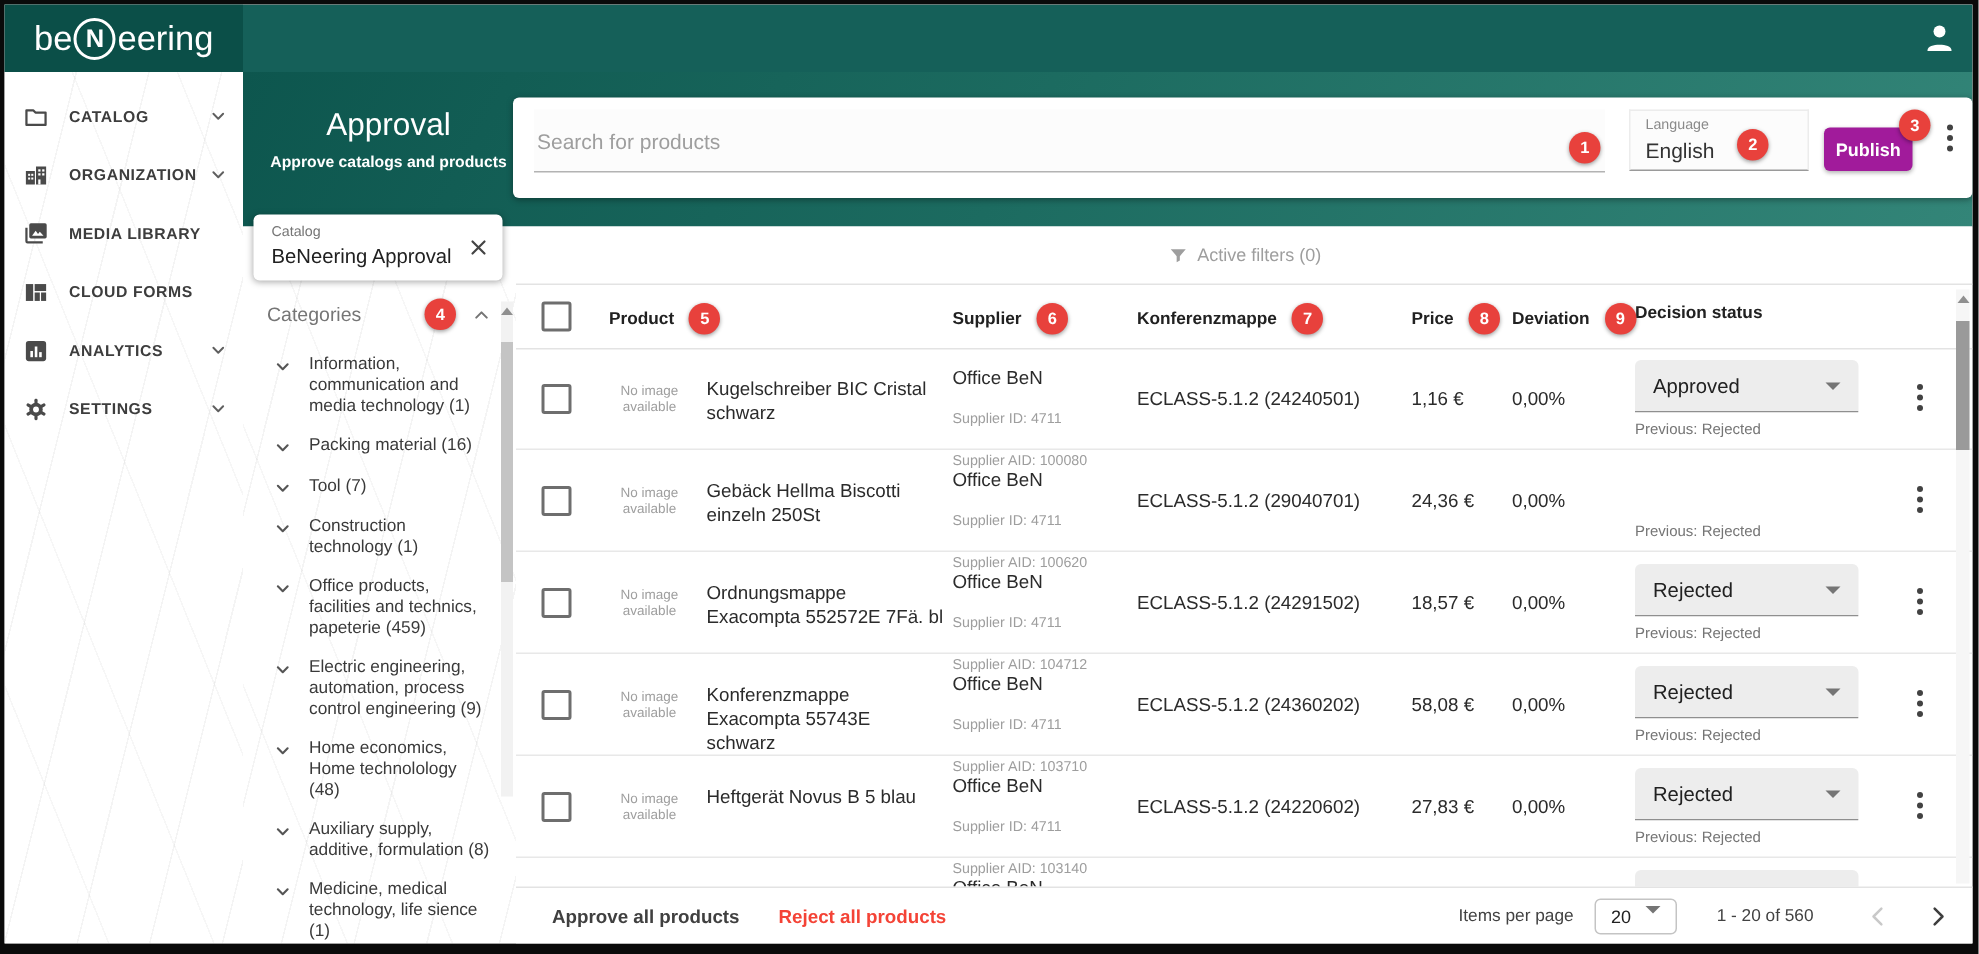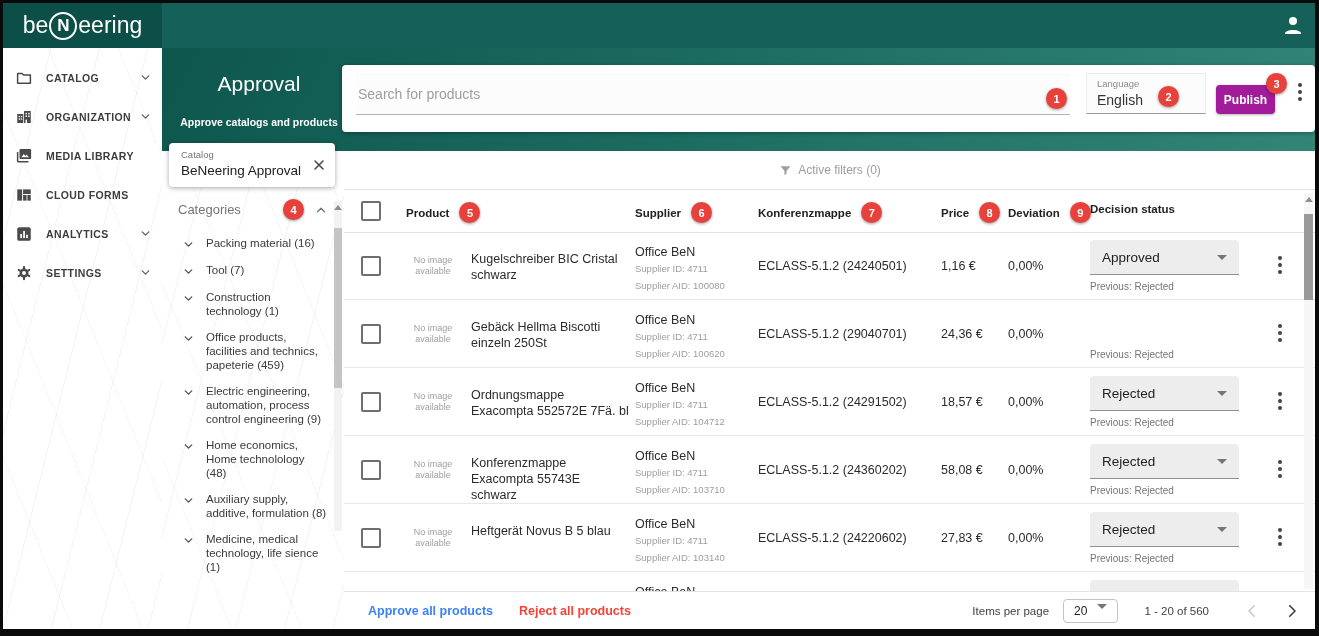--- a/index.html
+++ b/index.html
@@ -24,21 +24,21 @@
   .nav-item{height:39px;display:flex;align-items:center;padding:0 10px 0 12px;cursor:pointer}
   .nav-item svg.mi{width:18px;height:18px;flex:0 0 18px}
   .nav-label{font-size:10.5px;font-weight:bold;letter-spacing:.4px;color:#3d3d3d;margin-left:13px}
   .nav-chevron{margin-left:auto;width:13px;height:13px}
 
   
   .hero{position:absolute;left:159px;top:45px;right:0;height:103px;
         background:linear-gradient(118deg,#0d564e 0%,#1c6b60 45%,#338578 100%);z-index:1}
   .hero-title-block{position:absolute;left:6px;top:24px;width:182px;text-align:center;color:#fff}
   .hero-title{font-size:21px;font-weight:500}
-  .hero-subtitle{font-size:10.5px;font-weight:bold;margin-top:20px}
+  .hero-subtitle{font-size:10.5px;font-weight:bold;margin-top:6px}
 
   
   .toolbar-card{position:absolute;left:180px;top:17px;right:0;height:67px;background:#fff;
                 border-radius:4px;box-shadow:0 1px 4px rgba(0,0,0,.35)}
   .search-field{position:absolute;left:14px;top:8px;width:714px;height:41px;background:#fcfcfc;
                 border-bottom:1px solid #b3b3b3}
   .search-field input{width:100%;height:100%;border:0;outline:0;background:transparent;
                 font-size:14px;color:#424242;padding:0 0 0 2px;font-family:inherit}
   .search-field input::placeholder{color:#9e9e9e}
   .lang-box{position:absolute;left:744px;top:8px;width:120px;height:41px;background:#fcfcfc;
@@ -97,38 +97,38 @@
   .h-dev{left:664px}.h-dec{left:746px}
 
   .tbody{position:absolute;left:0;right:0;top:81px;bottom:0;overflow:hidden}
   .trow{position:relative;height:67px;border-bottom:1px solid #e8e8e8}
   .c-check{position:absolute;left:17px;top:24px}
   .c-img{position:absolute;left:58px;top:23px;width:62px;text-align:center;font-size:9px;
          line-height:11px;color:#9e9e9e}
   .c-prod{position:absolute;left:127px;top:19px;width:158px;font-size:12.5px;line-height:16px;color:#2b2b2b}
   .c-sup{position:absolute;left:291px;top:13px;width:122px}
   .sup-name{font-size:12.5px;color:#2b2b2b}
-  .sup-sub{font-size:9.5px;line-height:12.5px;color:#9e9e9e;margin-top:4px}
+  .sup-sub{font-size:9.5px;line-height:12.5px;color:#9e9e9e;margin-top:15px}
   .c-class{position:absolute;left:414px;top:27px;font-size:12.5px;color:#2b2b2b;white-space:nowrap}
   .c-price{position:absolute;left:597px;top:27px;font-size:12.5px;color:#2b2b2b}
   .c-dev{position:absolute;left:664px;top:27px;font-size:12.5px;color:#2b2b2b}
   .c-dec{position:absolute;left:746px;top:8px;width:125px;height:34px;background:#ededed;
          border-radius:4px 4px 0 0;border-bottom:1px solid #8f8f8f;display:flex;align-items:center;
          padding:0 12px;font-size:13.5px;color:#212121;cursor:pointer}
   .c-dec .sel-arrow{margin-left:auto}
   .c-prev{position:absolute;left:746px;top:49px;font-size:10px;color:#757575}
   .c-kebab{position:absolute;left:930px;top:24px}
 
   .tscroll{position:absolute;right:2px;top:42px;width:9px;bottom:40px;background:#f6f6f6}
   .tscroll .tthumb{width:9px;height:86px;background:#9a9a9a;margin-top:12px}
 
   
   .bottom-bar{position:absolute;left:0;right:0;bottom:0;height:37px;background:#fff;
               border-top:1px solid #e3e3e3;display:flex;align-items:center;z-index:8}
-  .approve-all{margin-left:24px;font-size:12.5px;font-weight:bold;color:#3b82f6;cursor:pointer}
+  .approve-all{margin-left:24px;font-size:12.5px;font-weight:bold;color:#404040;cursor:pointer}
   .reject-all{margin-left:26px;font-size:12.5px;font-weight:bold;color:#f44336;cursor:pointer}
   .pg-group{margin-left:auto;display:flex;align-items:center;padding-right:14px}
   .pg-label{font-size:11.5px;color:#424242}
   .pg-size{display:flex;gap:10px;border:1px solid #c4c4c4;border-radius:4px;
            padding:4px 10px;margin-left:14px;font-size:12px;color:#212121;cursor:pointer}
   .pg-range{font-size:11.5px;color:#424242;margin-left:26px}
   .pg-prev{margin-left:34px;cursor:default}
   .pg-next{margin-left:22px;cursor:pointer}
 </style>
 </head>
@@ -287,20 +287,26 @@
         <div class="badge" style="margin-left:auto">4</div>
         <svg width="14" height="14" viewBox="0 0 24 24" style="margin-left:10px">
             <path d="M6 15l6-6 6 6" fill="none" stroke="#757575" stroke-width="2.4" stroke-linecap="round" stroke-linejoin="round"></path>
           </svg>
       </div>
 
       <div class="cat-item">
         <svg viewBox="0 0 24 24">
             <path d="M6 9l6 6 6-6" fill="none" stroke="#555" stroke-width="2.6" stroke-linecap="round" stroke-linejoin="round"></path>
           </svg>
+        <span class="cat-item-label">Information, communication and media technology (1)</span>
+      </div>
+      <div class="cat-item">
+        <svg viewBox="0 0 24 24">
+            <path d="M6 9l6 6 6-6" fill="none" stroke="#555" stroke-width="2.6" stroke-linecap="round" stroke-linejoin="round"></path>
+          </svg>
         <span class="cat-item-label">Packing material (16)</span>
       </div>
       <div class="cat-item">
         <svg viewBox="0 0 24 24">
             <path d="M6 9l6 6 6-6" fill="none" stroke="#555" stroke-width="2.6" stroke-linecap="round" stroke-linejoin="round"></path>
           </svg>
         <span class="cat-item-label">Tool (7)</span>
       </div>
       <div class="cat-item">
         <svg viewBox="0 0 24 24">

